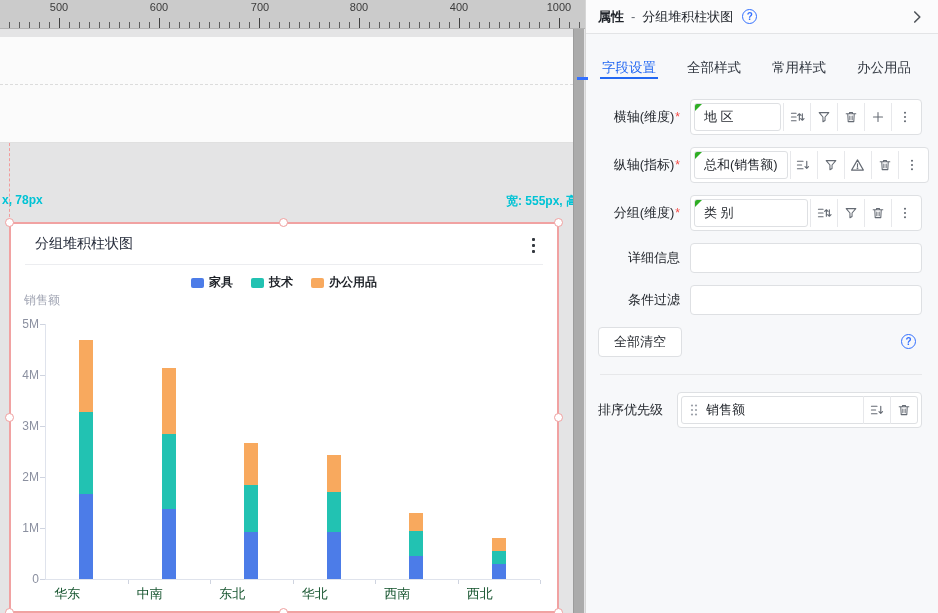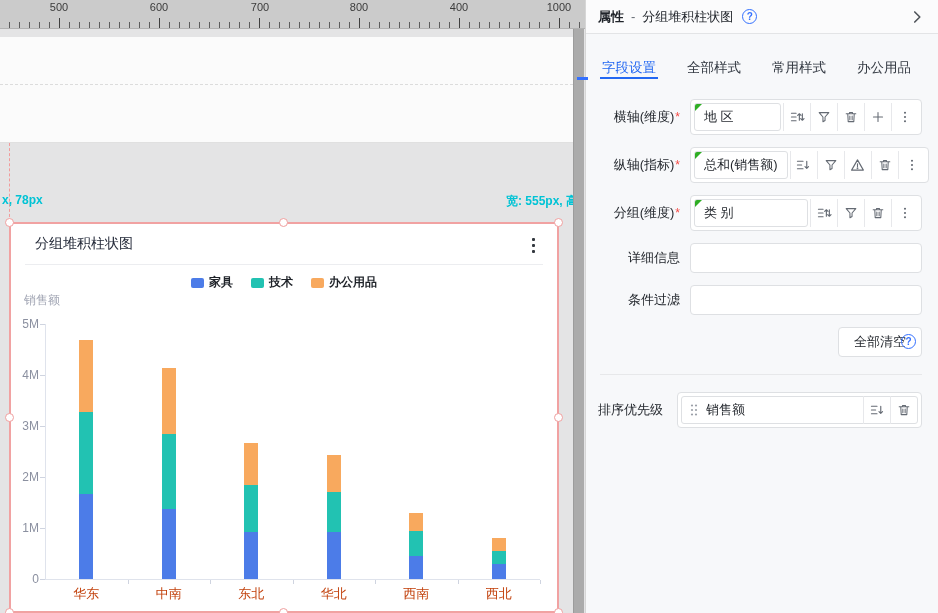--- a/index.html
+++ b/index.html
@@ -46,21 +46,21 @@
 
   .y-title { position:absolute; left:13px; top:68px; font-size:12px; color:#a3a7b5; }
 
   .plot { position:absolute; left:0; top:0; right:0; bottom:0; }
   .ytick-label { position:absolute; width:26px; text-align:right; font-size:12px; color:#8b90a0; height:14px; line-height:14px; }
   .ytick-mark { position:absolute; width:5px; height:1px; background:#cfd4e0; }
   .axis-y { position:absolute; width:1px; background:#dfe3ec; }
   .axis-x { position:absolute; height:1px; background:#dfe3ec; }
   .xtick-mark { position:absolute; width:1px; height:4px; background:#cfd4e0; }
   .bar-seg { position:absolute; width:14px; }
-  .xcat-label { position:absolute; width:64px; text-align:center; font-size:13px; color:#c2410c; }
+  .xcat-label { position:absolute; width:64px; font-size:13px; color:#14532d; }
 
   
   .panel { position:absolute; left:585px; top:0; width:353px; height:613px; background:#f7f8fa; border-left:1px solid #d6d6d6; }
   .panel-header { height:34px; background:#fbfbfc; border-bottom:1px solid #e3e4e6; display:flex; align-items:center; padding:8px 12px; position:relative; }
   .panel-header .ptitle { font-weight:700; color:#1f2329; }
   .panel-header .psep { margin:0 7px; color:#646a73; }
   .panel-header .psub { color:#1f2329; }
   .help-badge { display:inline-block; width:15px; height:15px; border:1px solid #3370ff; border-radius:50%; color:#3370ff; font-size:10px; line-height:13px; text-align:center; font-weight:700; margin-left:9px; cursor:pointer; }
   .help-badge::before { content:"?"; }
   .collapse-btn { position:absolute; right:12px; top:8px; width:18px; height:18px; cursor:pointer; color:#4e5359; }
@@ -75,21 +75,21 @@
   .req { color:#f54a45; font-style:normal; font-size:12px; vertical-align:top; margin-left:1px; }
 
   .capsule { flex:1; background:#fff; border:1px solid #dee0e3; border-radius:4px; height:36px; display:flex; align-items:center; padding:3px; }
   .fpill { flex:1; position:relative; border:1px solid #dee0e3; border-radius:3px; height:28px; line-height:26px; padding:0 9px; background:#fff; overflow:hidden; white-space:nowrap; font-size:13px; color:#1f2329; margin-right:2px; }
   .fpill::before { content:""; position:absolute; top:0; left:0; border-top:7px solid #2fae24; border-right:7px solid transparent; }
   .icon-cell { width:27px; height:28px; display:flex; align-items:center; justify-content:center; border-left:1px solid #e7e8eb; cursor:pointer; }
   .icon-cell svg { display:block; }
 
   .txt-input { flex:1; height:30px; background:#fff; border:1px solid #dee0e3; border-radius:4px; outline:none; padding:0 8px; font:inherit; }
 
-  .clear-row { position:relative; height:30px; margin-top:4px; display:flex; justify-content:flex-end; }
+  .clear-row { position:relative; height:30px; margin-top:4px; display:flex; justify-content:flex-start; }
   .clear-btn { height:30px; padding:0 15px; background:#fff; border:1px solid #dee0e3; border-radius:4px; font-size:13px; color:#1f2329; cursor:pointer; }
   .clear-row .help-badge { position:absolute; right:6px; top:7px; margin:0; }
 
   .panel-divider { border-top:1px solid #e7e8ea; margin:17px 0 0 2px; }
   .sort-row { display:flex; align-items:center; margin-top:17px; }
   .sort-label { flex:none; margin-right:14px; font-size:13px; color:#1f2329; }
   .sort-capsule { flex:1; background:#fff; border:1px solid #dee0e3; border-radius:4px; padding:3px; height:36px; display:flex; }
   .sort-item { flex:1; display:flex; align-items:center; border:1px solid #dee0e3; border-radius:3px; height:28px; background:#fff; }
   .drag-cell { width:24px; display:flex; align-items:center; justify-content:center; cursor:grab; }
   .sort-text { flex:1; font-size:13px; color:#1f2329; }

